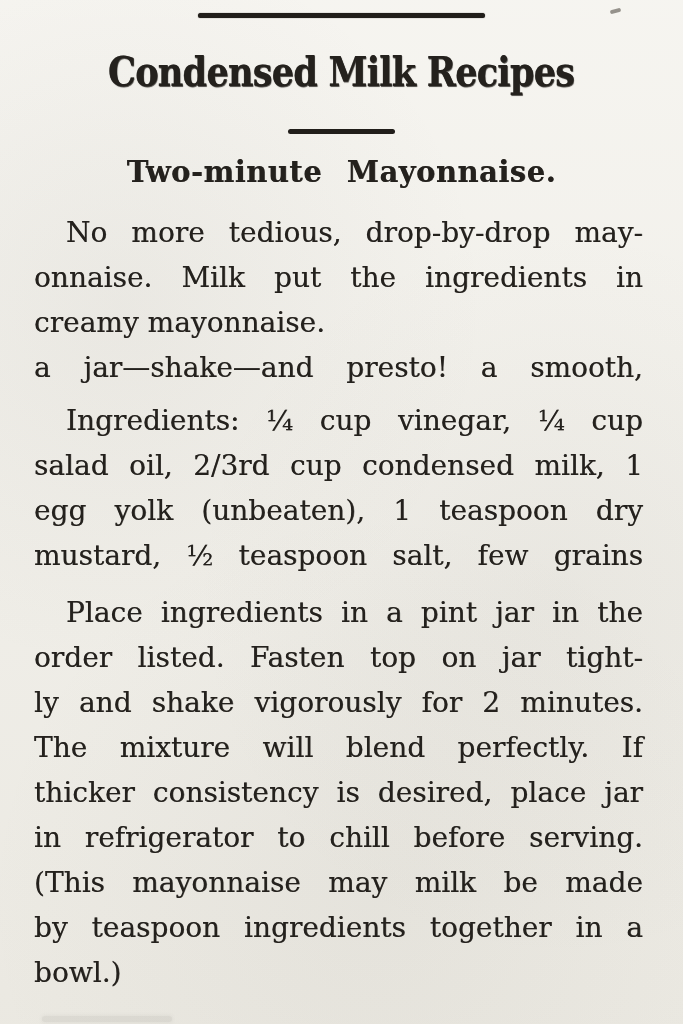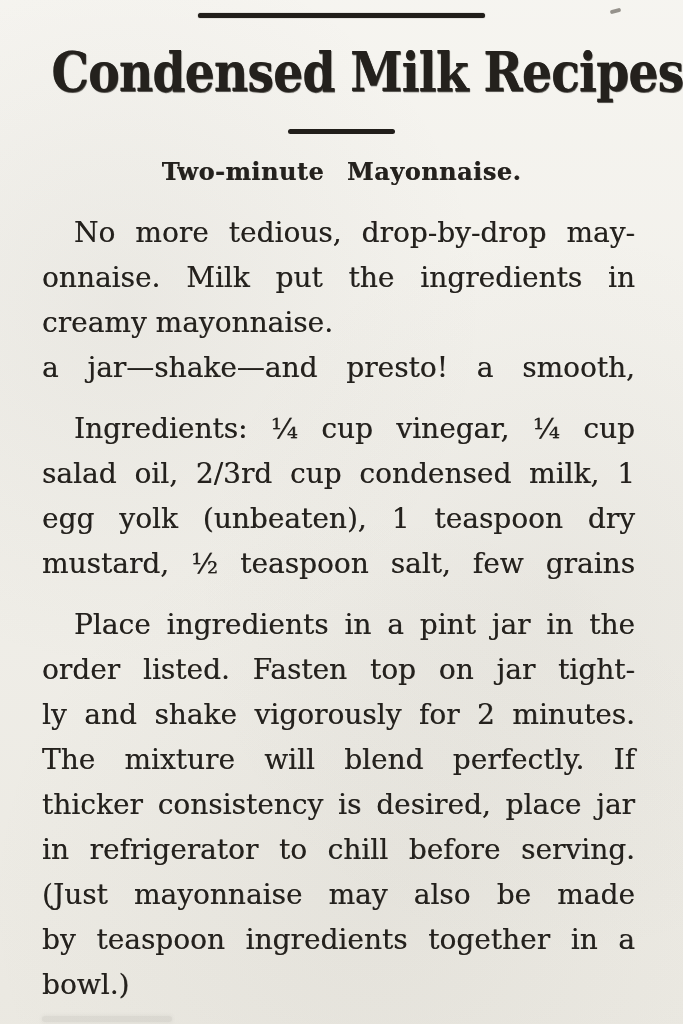--- a/index.html
+++ b/index.html
@@ -18,43 +18,43 @@
       radial-gradient(circle at 55% 88%, rgba(120,115,105,.06), transparent 40%),
       linear-gradient(180deg, rgba(255,255,255,.35), rgba(40,35,25,.03));
   }
   .top-rule{
     width:287px;height:5px;margin:13px auto 0 auto;
     background:#211e1a;border-radius:3px;
     box-shadow:0 0 1px rgba(33,30,26,.8);
   }
   .headline{
     margin:14px 0 0 0;text-align:center;
-    font-size:55px;font-weight:bold;line-height:80px;
+    font-size:41px;font-weight:bold;line-height:80px;
     letter-spacing:-1px;white-space:nowrap;
   }
   .headline .squeeze{
     display:inline-block;transform:scaleX(.86);transform-origin:50% 50%;
     text-shadow:0.6px 0.6px 0.8px rgba(28,25,22,.75), -0.3px 0 0.4px rgba(28,25,22,.5);
   }
   .head-divider{
     width:107px;height:5px;margin:17px auto 0 auto;
     background:#211e1a;border-radius:3px;
   }
   .subhead{
     margin:21px 0 0 0;text-align:center;
-    font-size:24px;font-weight:bold;line-height:34px;
+    font-size:29px;font-weight:bold;line-height:34px;
     word-spacing:14px;letter-spacing:.5px;
     text-shadow:0.4px 0.4px 0.6px rgba(28,25,22,.65);
   }
   .body-copy{
     margin-top:21px;padding:0 32px 0 26px;
     font-size:28px;line-height:45px;
     text-shadow:0.35px 0.35px 0.5px rgba(30,27,23,.55);
   }
-  .paragraph{margin:16px;}
+  .paragraph{margin:8px;}
   .paragraph:nth-child(2){margin-top:2px;}
   .paragraph:nth-child(3){margin-top:12px;}
   .line{
     text-align:justify;text-align-last:justify;
     white-space:normal;
   }
   .line-first{text-indent:32px;}
   .line-last{text-align-last:left;}
   .scan-artifact{
     position:absolute;top:9px;right:62px;width:11px;height:4px;
@@ -93,20 +93,20 @@
         <div class="line">egg yolk (unbeaten), 1 teaspoon dry</div>
         <div class="line">mustard, ½ teaspoon salt, few grains</div>
       </div>
       <div class="paragraph">
         <div class="line line-first">Place ingredients in a pint jar in the</div>
         <div class="line">order listed. Fasten top on jar tight-</div>
         <div class="line">ly and shake vigorously for 2 minutes.</div>
         <div class="line">The mixture will blend perfectly. If</div>
         <div class="line">thicker consistency is desired, place jar</div>
         <div class="line">in refrigerator to chill before serving.</div>
-        <div class="line">(Just mayonnaise may also be made</div>
+        <div class="line">(This mayonnaise may milk be made</div>
         <div class="line">by teaspoon ingredients together in a</div>
         <div class="line line-last">bowl.)</div>
       </div>
     </div>
 
   <div class="scan-smudge"></div>
 </div>
 
 </body></html>

